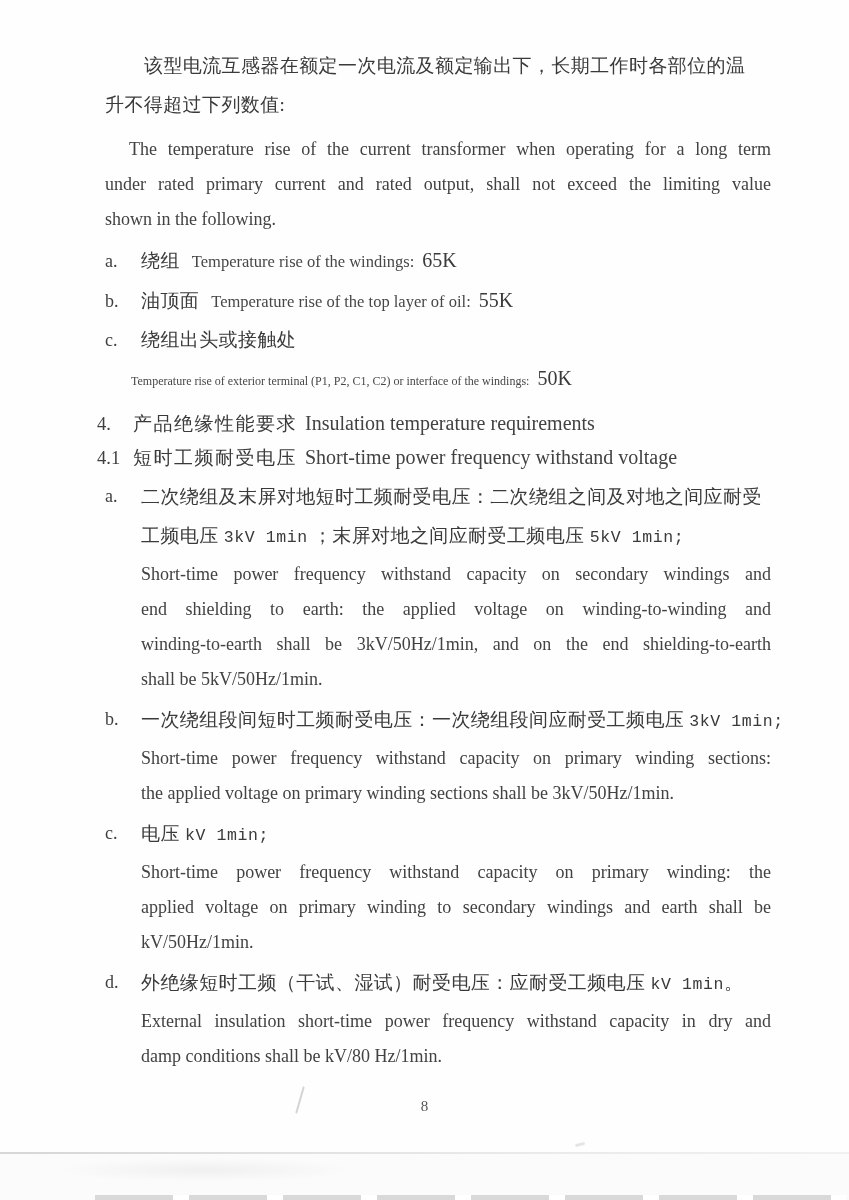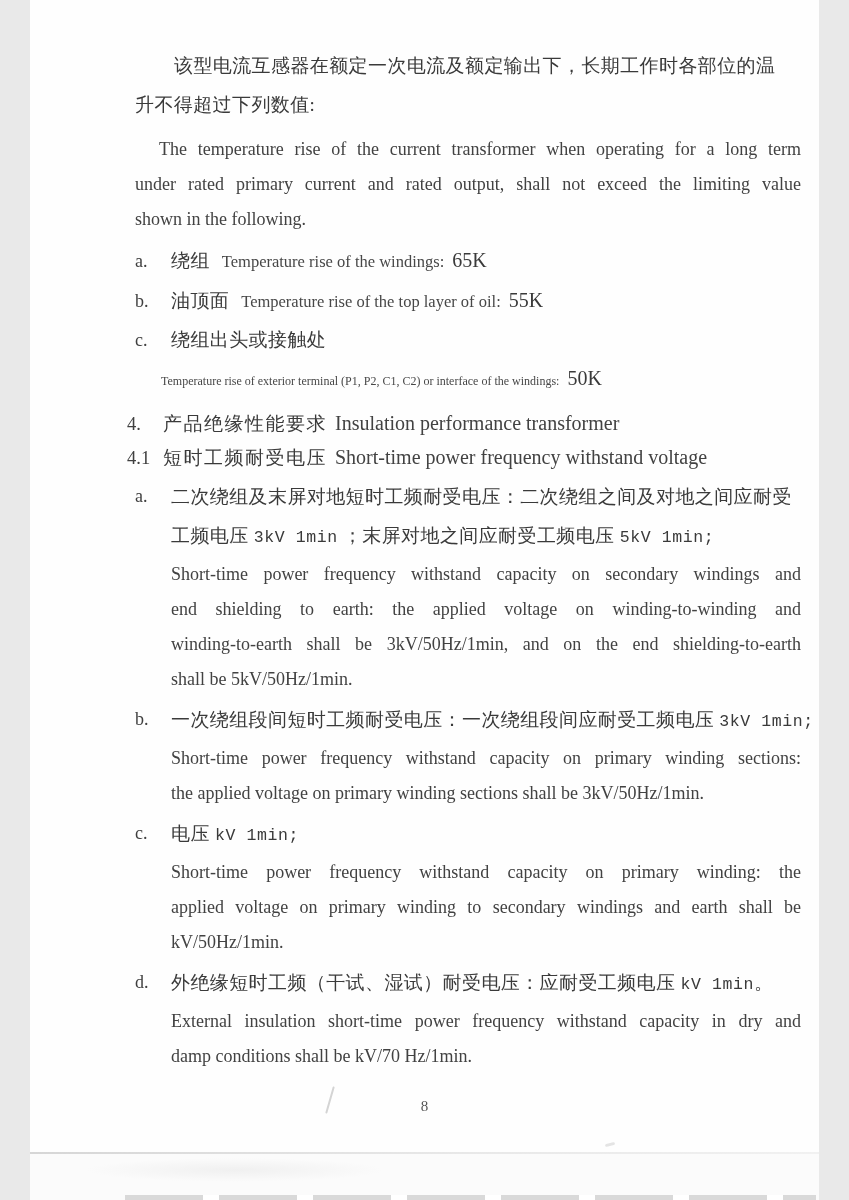--- a/index.html
+++ b/index.html
@@ -1,18 +1,18 @@
 <!DOCTYPE html>
 <html><head>
 <meta charset="utf-8">
 <style>
   html,body{margin:0;padding:0;background:#e9e9e9;}
   .page{
     position:relative;
-    width:789px;height:1200px;
+    width:849px;height:1200px;
     margin:0 auto;
     background:#fefefe;
     overflow:hidden;
     font-family:"Liberation Serif","DejaVu Serif",serif;
     color:#3f3f3f;
   }
   .content{position:absolute;left:105px;top:46px;width:666px;}
   .line{white-space:pre-wrap;}
   .zh-line{font-size:19px;letter-spacing:0.4px;line-height:39px;white-space:nowrap;color:#3a3a3a;}
   .en-line{font-size:18px;line-height:35px;color:#424242;}
@@ -95,21 +95,21 @@
       <div class="limit-row">
         <span class="marker">c.</span><span class="zh-part">绕组出头或接触处</span>
       </div>
       <div class="c-detail">
         <span class="label-sm2">Temperature rise of exterior terminal (P1, P2, C1, C2) or interface of the windings:</span><span class="value">50K</span>
       </div>
     </div>
 
     <div class="headings">
       <div class="heading">
-        <span class="h-num">4.</span><span class="h-zh">产品绝缘性能要求</span><span class="h-en">Insulation performance transformer</span>
+        <span class="h-num">4.</span><span class="h-zh">产品绝缘性能要求</span><span class="h-en">Insulation temperature requirements</span>
       </div>
       <div class="heading">
         <span class="h-num">4.1</span><span class="h-zh">短时工频耐受电压</span><span class="h-en">Short-time power frequency withstand voltage</span>
       </div>
     </div>
 
     <div class="item item-a">
       <span class="marker">a.</span>
       <div class="body">
         <div class="line zh-line">二次绕组及末屏对地短时工频耐受电压：二次绕组之间及对地之间应耐受</div>
@@ -138,21 +138,21 @@
         <div class="line en-line fill">applied voltage on primary winding to secondary windings and earth shall be</div>
         <div class="line en-line">kV/50Hz/1min.</div>
       </div>
     </div>
 
     <div class="item item-d">
       <span class="marker">d.</span>
       <div class="body">
         <div class="line zh-line"><span>外绝缘短时工频（干试、湿试）耐受电压：应耐受工频电压 </span><span class="mono">kV 1min</span><span>。</span></div>
         <div class="line en-line fill">External insulation short-time power frequency withstand capacity in dry and</div>
-        <div class="line en-line">damp conditions shall be kV/70 Hz/1min.</div>
+        <div class="line en-line">damp conditions shall be kV/80 Hz/1min.</div>
       </div>
     </div>
 
   </div>
 
   <div class="slash-mark"></div>
   <div class="speck"></div>
   <div class="page-number">8</div>
   <div class="edge-line"></div>
   <div class="below-edge"></div>

